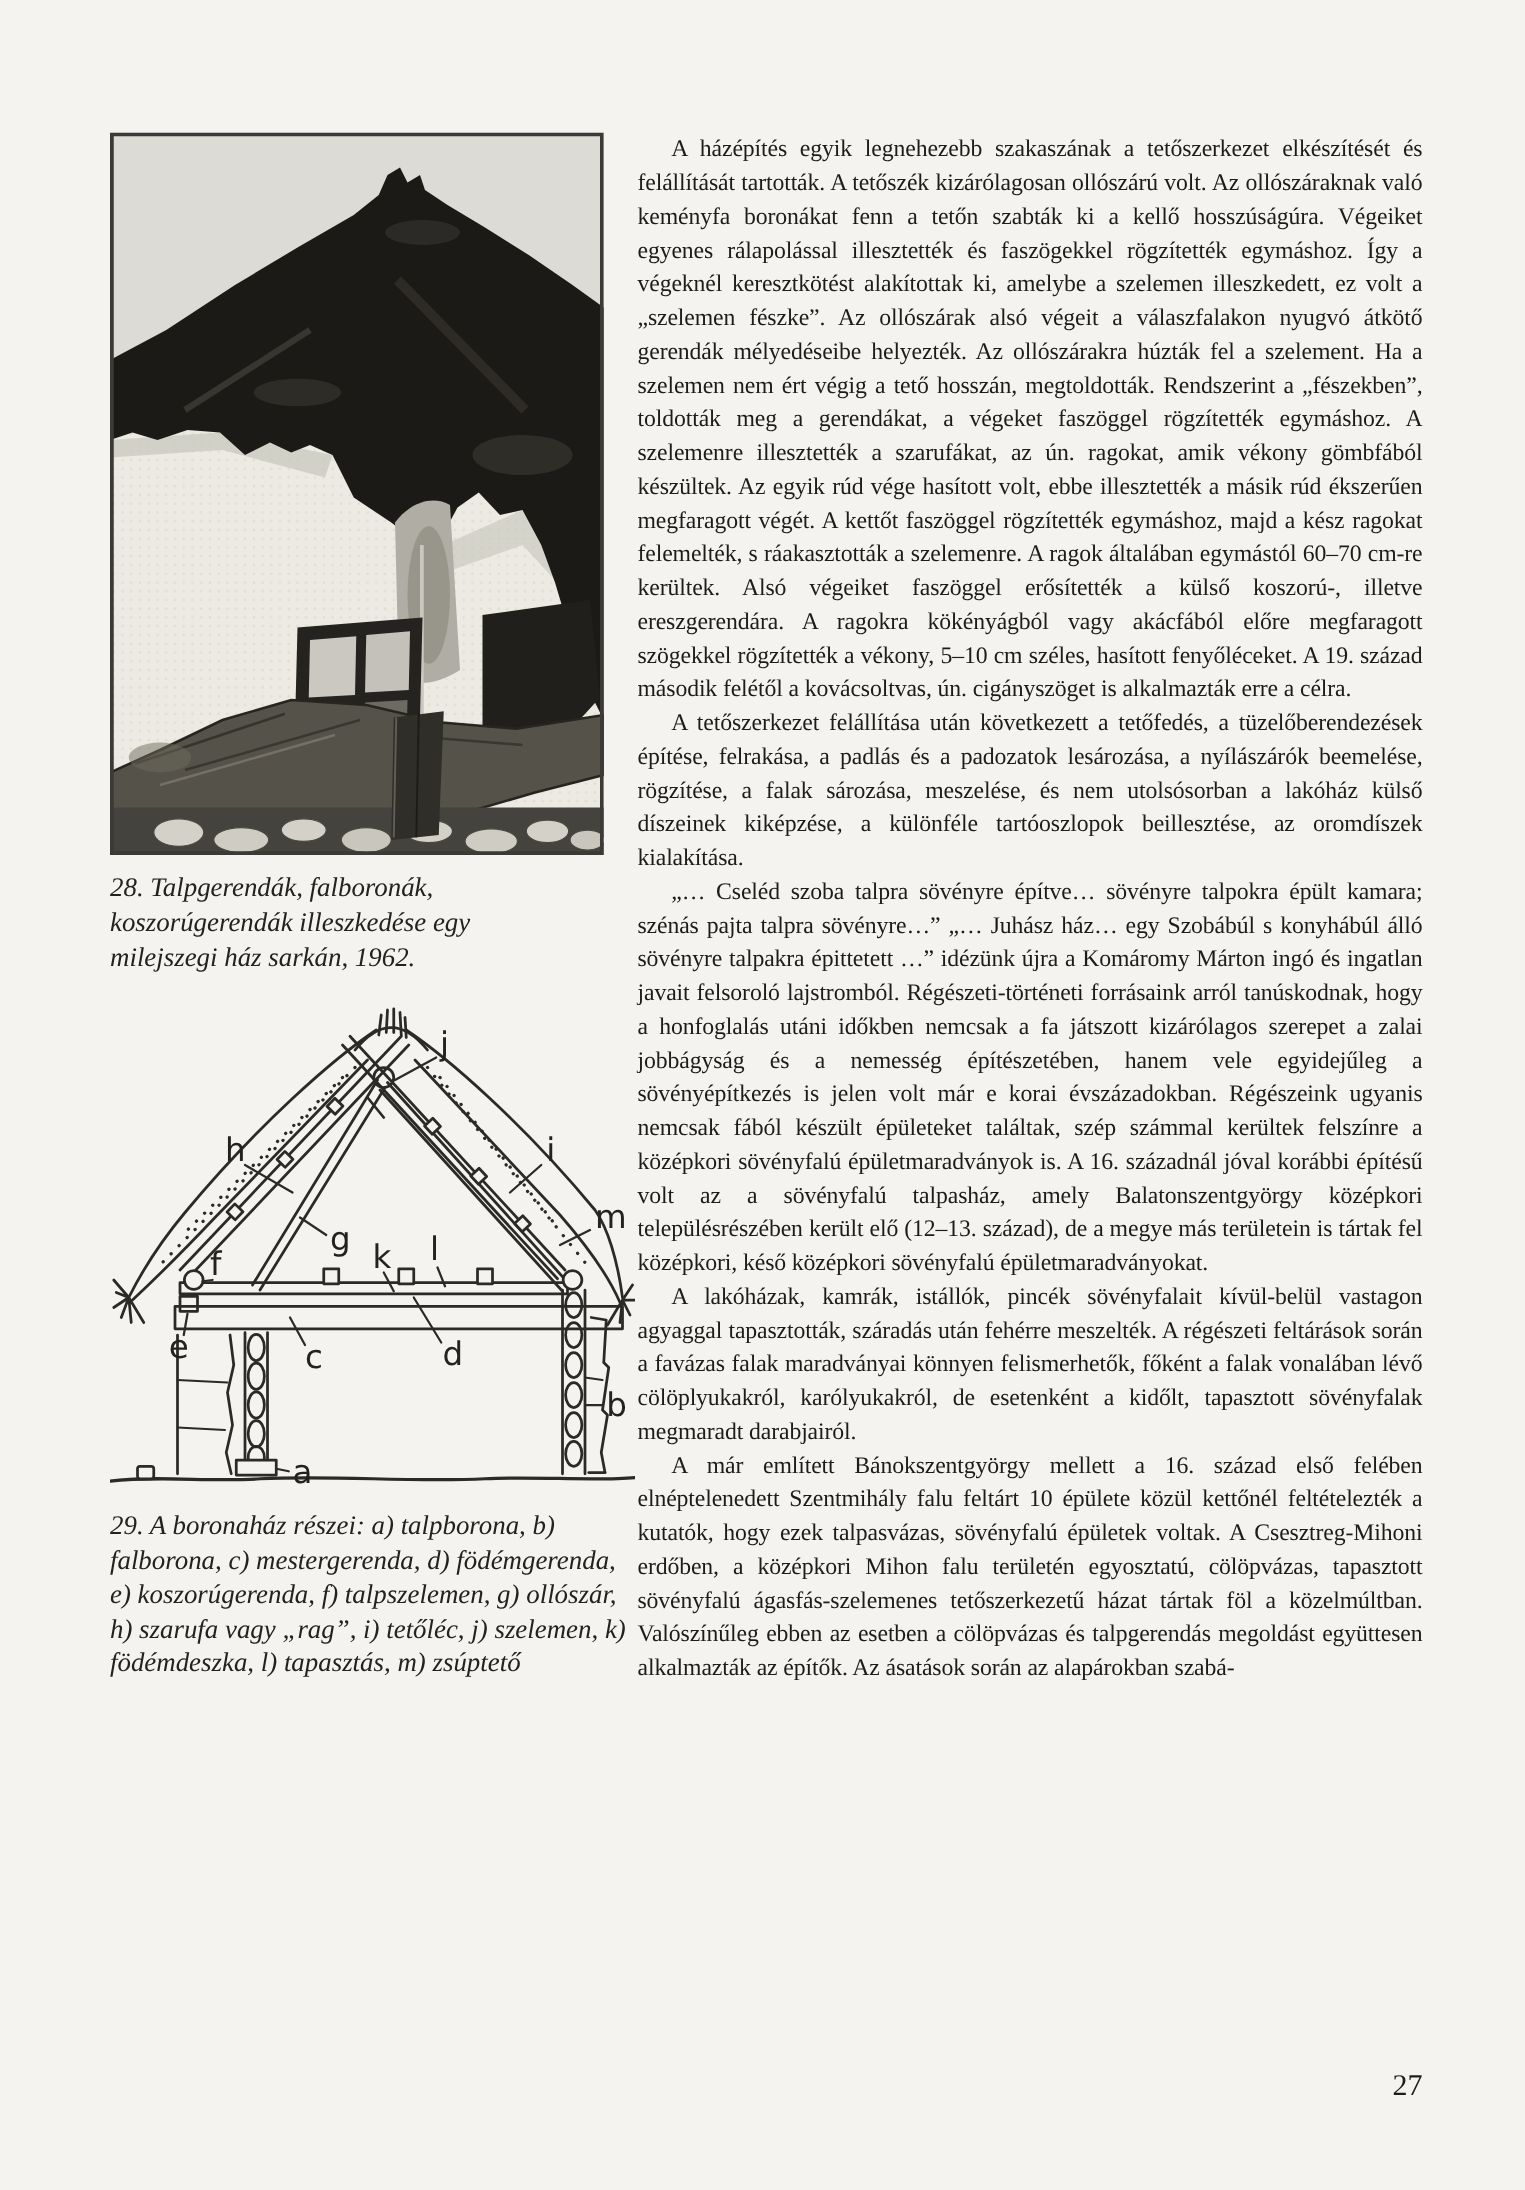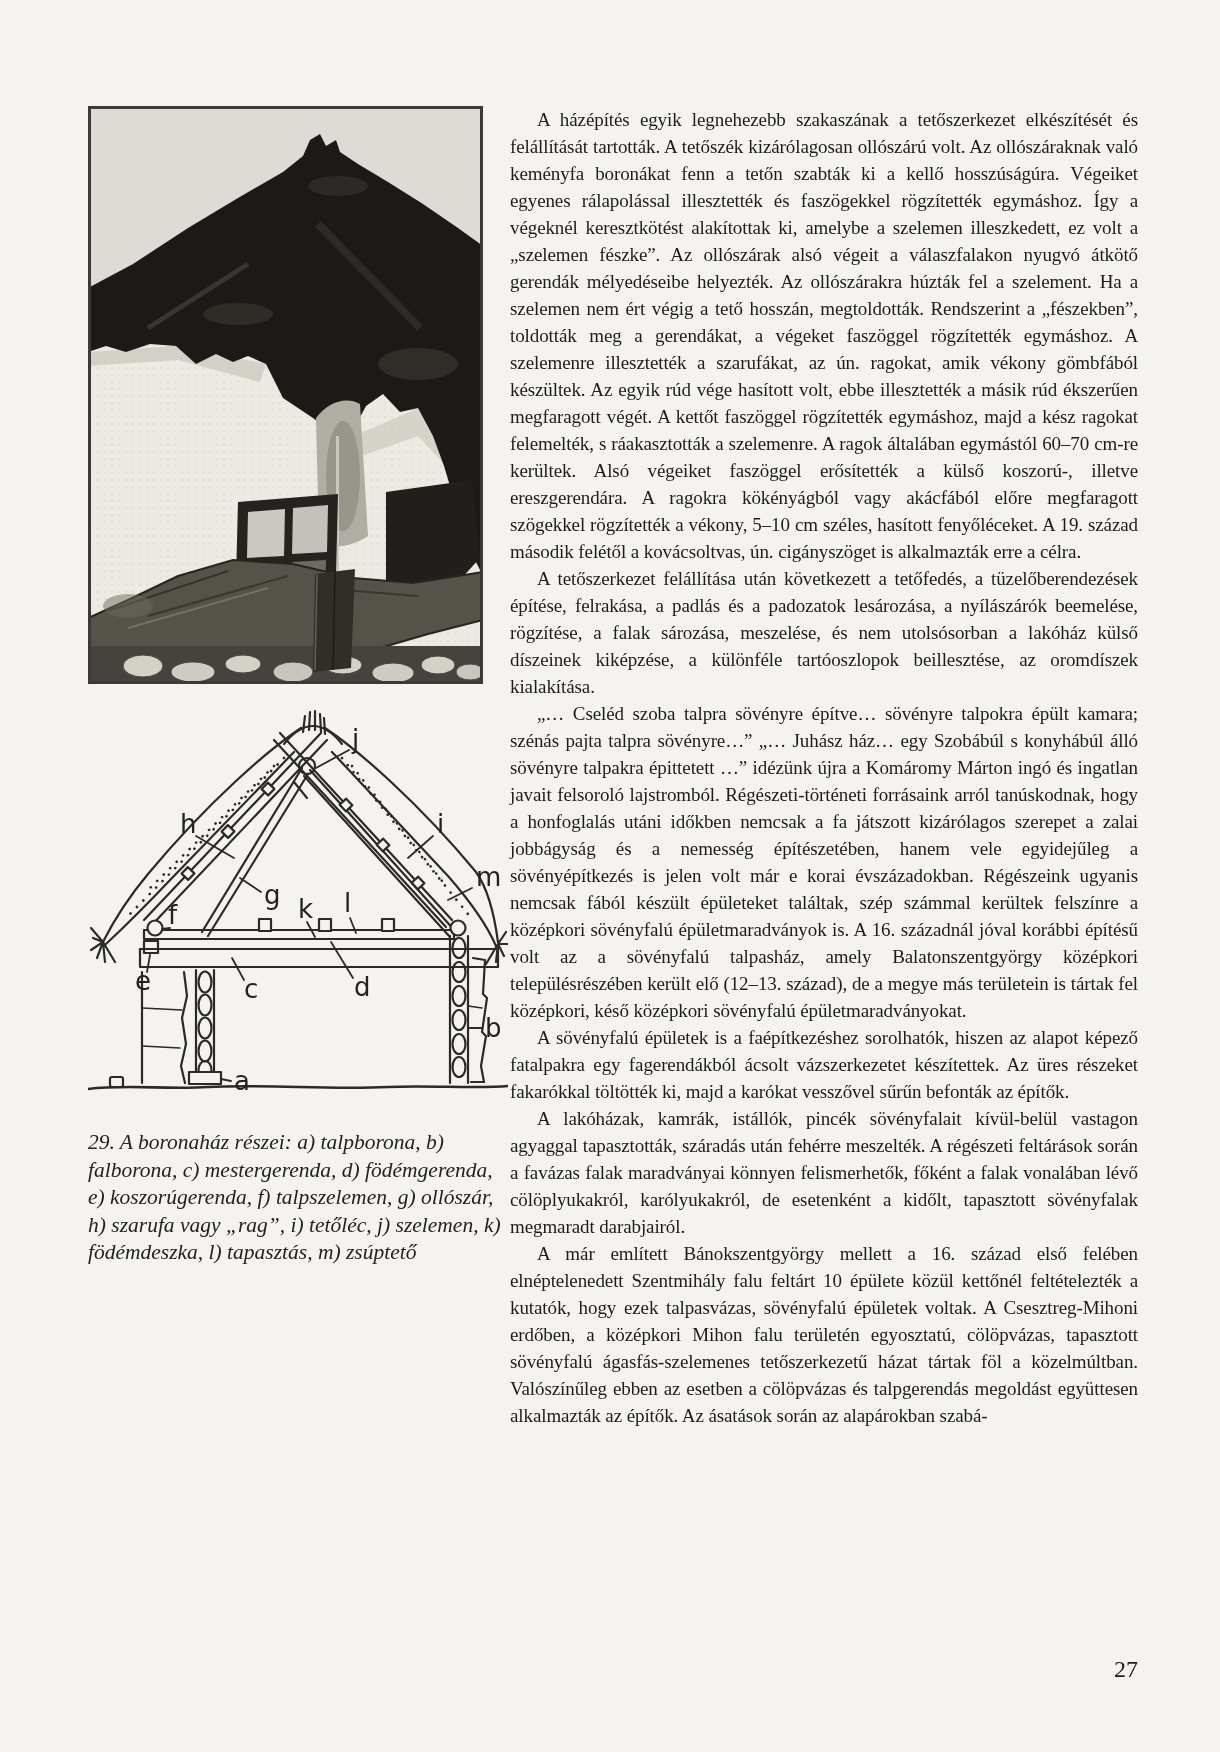--- a/index.html
+++ b/index.html
@@ -21,21 +21,21 @@
     height:1298px;
   }
   .photo-svg { display:block; width:395px; height:578px; }
   .caption {
     font-style:italic;
     font-size:21.5px;
     line-height:28px;
     color:#232220;
   }
   .caption-photo { width:330px; margin-top:12px; }
-  .caption-drawing { width:418px; margin-top:28px; line-height:27.5px; }
+  .caption-drawing { width:418px; margin-top:10px; line-height:27.5px; }
   .drawing-svg { display:block; width:420px; height:395px; margin-top:22px; }
   .bodytext p {
     margin:0;
     text-indent:27px;
     font-size:19px;
     line-height:27px;
     text-align:justify;
     letter-spacing:-0.1px;
   }
   .pagenum {
@@ -116,20 +116,21 @@
         <ellipse cx="350" cy="559" rx="17" ry="9" fill="#d4d2c8" stroke="#4a4841"></ellipse>
         <ellipse cx="382" cy="566" rx="14" ry="8" fill="#c9c7bd" stroke="#4a4841"></ellipse>
 
         <polygon points="227,468 267,463 263,562 225,566" fill="#2f2e29"></polygon>
         <path d="M247,465 L245,564" stroke="#111008" stroke-width="1.5" opacity="0.6" fill="none"></path>
         <path d="M229,468 L227,564" stroke="#79756a" stroke-width="1.5" opacity="0.7" fill="none"></path>
 
         <rect x="1.5" y="1.5" width="392" height="575" fill="none" stroke="#3b3a36" stroke-width="3"></rect>
       </svg>
 
+      <div class="caption caption-photo">28. Talpgerendák, falboronák, koszorúgerendák illeszkedése egy milejszegi ház sarkán, 1962.</div>
 
       <svg class="drawing-svg" viewBox="0 0 420 395" aria-hidden="true">
         <g fill="none" stroke="#2b2a27" stroke-width="2.2" stroke-linecap="round" stroke-linejoin="round">
 
           <path d="M213,22 C180,44 120,96 60,168 C45,186 28,210 15,236"></path>
           <path d="M237,22 C270,44 330,96 388,166 C398,180 406,206 410,236"></path>
 
           <path d="M206,46 L84,172 Q48,210 18,238"></path>
           <path d="M244,46 L360,170 Q395,210 408,240"></path>
 
@@ -238,21 +239,20 @@
         <text class="dlabel" x="397" y="331">b</text>
       </svg>
 
       <div class="caption caption-drawing">29. A boronaház részei: a) talpborona, b) falborona, c) mestergerenda, d) födémgerenda, e) koszorúgerenda, f) talpszelemen, g) ollószár, h) szarufa vagy „rag”, i) tetőléc, j) szelemen, k) födémdeszka, l) tapasztás, m) zsúptető</div>
     </div>
 
     <div class="bodytext">
       <p>A házépítés egyik legnehezebb szakaszának a tetőszerkezet elkészítését és felállítását tartották. A tetőszék kizárólagosan ollószárú volt. Az ollószáraknak való keményfa boronákat fenn a tetőn szabták ki a kellő hosszúságúra. Végeiket egyenes rálapolással illesztették és faszögekkel rögzítették egymáshoz. Így a végeknél keresztkötést alakítottak ki, amelybe a szelemen illeszkedett, ez volt a „szelemen fészke”. Az ollószárak alsó végeit a válaszfalakon nyugvó átkötő gerendák mélyedéseibe helyezték. Az ollószárakra húzták fel a szelement. Ha a szelemen nem ért végig a tető hosszán, megtoldották. Rendszerint a „fészekben”, toldották meg a gerendákat, a végeket faszöggel rögzítették egymáshoz. A szelemenre illesztették a szarufákat, az ún. ragokat, amik vékony gömbfából készültek. Az egyik rúd vége hasított volt, ebbe illesztették a másik rúd ékszerűen megfaragott végét. A kettőt faszöggel rögzítették egymáshoz, majd a kész ragokat felemelték, s ráakasztották a szelemenre. A ragok általában egymástól 60–70 cm-re kerültek. Alsó végeiket faszöggel erősítették a külső koszorú-, illetve ereszgerendára. A ragokra kökényágból vagy akácfából előre megfaragott szögekkel rögzítették a vékony, 5–10 cm széles, hasított fenyőléceket. A 19. század második felétől a kovácsoltvas, ún. cigányszöget is alkalmazták erre a célra.</p>
       <p>A tetőszerkezet felállítása után következett a tetőfedés, a tüzelőberendezések építése, felrakása, a padlás és a padozatok lesározása, a nyílászárók beemelése, rögzítése, a falak sározása, meszelése, és nem utolsósorban a lakóház külső díszeinek kiképzése, a különféle tartóoszlopok beillesztése, az oromdíszek kialakítása.</p>
       <p>„… Cseléd szoba talpra sövényre építve… sövényre talpokra épült kamara; szénás pajta talpra sövényre…” „… Juhász ház… egy Szobábúl s konyhábúl álló sövényre talpakra épittetett …” idézünk újra a Komáromy Márton ingó és ingatlan javait felsoroló lajstromból. Régészeti-történeti forrásaink arról tanúskodnak, hogy a honfoglalás utáni időkben nemcsak a fa játszott kizárólagos szerepet a zalai jobbágyság és a nemesség építészetében, hanem vele egyidejűleg a sövényépítkezés is jelen volt már e korai évszázadokban. Régészeink ugyanis nemcsak fából készült épületeket találtak, szép számmal kerültek felszínre a középkori sövényfalú épületmaradványok is. A 16. századnál jóval korábbi építésű volt az a sövényfalú talpasház, amely Balatonszentgyörgy középkori településrészében került elő (12–13. század), de a megye más területein is tártak fel középkori, késő középkori sövényfalú épületmaradványokat.</p>
-      <p>A sövényfalú épületek is a faépítkezéshez sorolhatók, hiszen az alapot képező fatalpakra egy fagerendákból ácsolt vázszerkezetet készítettek. Az üres részeket fakarókkal töltötték ki, majd a karókat vesszővel sűrűn befonták az építők.</p>
       <p>A lakóházak, kamrák, istállók, pincék sövényfalait kívül-belül vastagon agyaggal tapasztották, száradás után fehérre meszelték. A régészeti feltárások során a favázas falak maradványai könnyen felismerhetők, főként a falak vonalában lévő cölöplyukakról, karólyukakról, de esetenként a kidőlt, tapasztott sövényfalak megmaradt darabjairól.</p>
       <p>A már említett Bánokszentgyörgy mellett a 16. század első felében elnéptelenedett Szentmihály falu feltárt 10 épülete közül kettőnél feltételezték a kutatók, hogy ezek talpasvázas, sövényfalú épületek voltak. A Csesztreg-Mihoni erdőben, a középkori Mihon falu területén egyosztatú, cölöpvázas, tapasztott sövényfalú ágasfás-szelemenes tetőszerkezetű házat tártak föl a közelmúltban. Valószínűleg ebben az esetben a cölöpvázas és talpgerendás megoldást együttesen alkalmazták az építők. Az ásatások során az alapárokban szabá-</p>
     </div>
 
   </div>
 
   <div class="pagenum">27</div>
 </div>
 
 </body></html>

